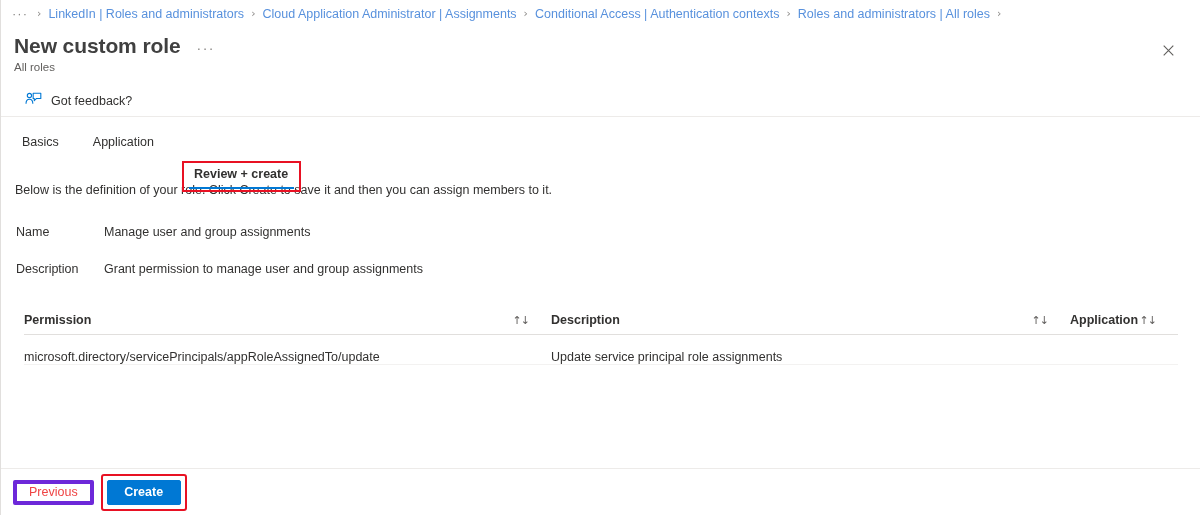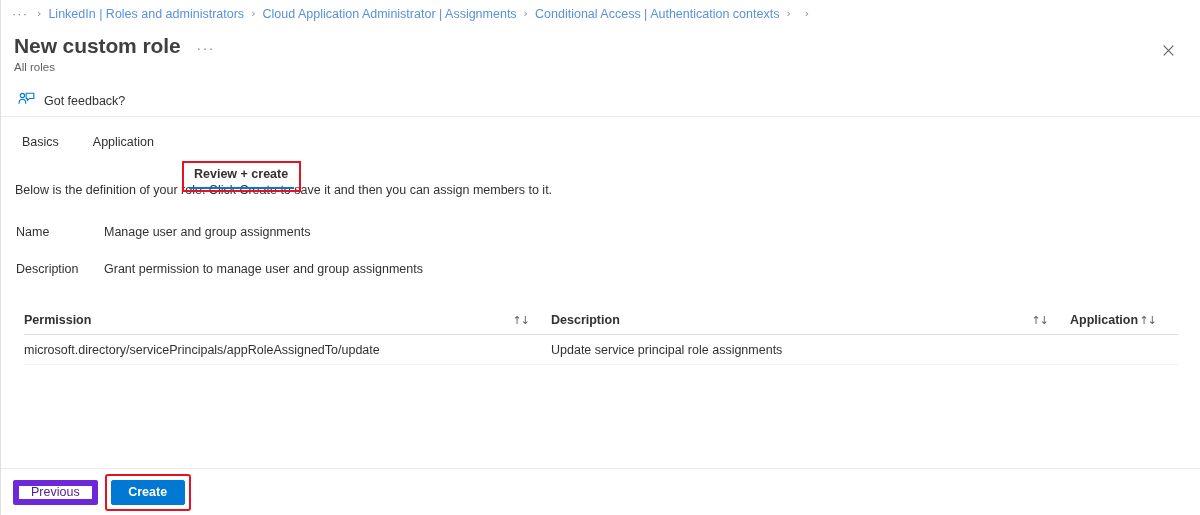--- a/index.html
+++ b/index.html
@@ -101,21 +101,21 @@
     justify-content: center;
     cursor: pointer;
     color: #605e5c;
   }
 
   
   .feedback-bar {
     height: 31px;
     display: flex;
     align-items: center;
-    padding-left: 15px;
+    padding-left: 22px;
     border-bottom: 1px solid #edebe9;
     margin-top: 10px;
     flex: 0 0 auto;
   }
   .feedback-btn {
     display: flex;
     align-items: center;
     cursor: pointer;
     padding: 3px 4px 3px 2px;
   }
@@ -228,21 +228,21 @@
     padding-right: 22px;
     font-size: 11px;
     color: #605e5c;
     font-family: "DejaVu Sans", sans-serif;
     letter-spacing: -1px;
     font-weight: 400;
   }
   .tbody { }
   .trow {
     display: flex;
-    align-items: center;
+    align-items: flex-end;
     height: 29px;
     border-bottom: 1px solid #f3f2f1;
     font-size: 12.5px;
     color: #323130;
     cursor: pointer;
   }
   .td-permission { flex: 0 0 527px; padding-right: 8px; box-sizing: border-box; }
   .td-description { flex: 0 0 519px; padding-right: 8px; box-sizing: border-box; }
   .td-privileged { flex: 1 1 auto; }
 
@@ -266,22 +266,22 @@
     border-radius: 2px;
     cursor: pointer;
     display: inline-flex;
     align-items: center;
     justify-content: center;
     box-sizing: border-box;
     padding: 0 12px;
   }
   .btn-secondary {
     background: #ffffff;
-    border: 6px solid #6d28d9;
-    color: #4c1d95;
+    border: 4px solid #6d28d9;
+    color: #ef4444;
   }
   .btn-primary {
     background: #0078d4;
     border: 1px solid #0078d4;
     color: #ffffff;
     font-weight: 600;
   }
   .annot-wrap {
     outline: 2px solid #e81123;
     padding: 4px;
@@ -297,20 +297,21 @@
 
   <div class="breadcrumb">
     <span class="bc-ellipsis">···</span>
     <span class="bc-sep">›</span>
     <span class="bc-link">LinkedIn | Roles and administrators</span>
     <span class="bc-sep">›</span>
     <span class="bc-link">Cloud Application Administrator | Assignments</span>
     <span class="bc-sep">›</span>
     <span class="bc-link">Conditional Access | Authentication contexts</span>
     <span class="bc-sep">›</span>
+    <span class="bc-link">Roles and administrators | All roles</span>
     <span class="bc-sep">›</span>
   </div>
 
   <div class="title-row">
     <div class="title-line">
       <span class="page-title">New custom role</span>
       <span class="title-more">···</span>
     </div>
     <div class="page-subtitle">All roles</div>
     <div class="close-btn">

